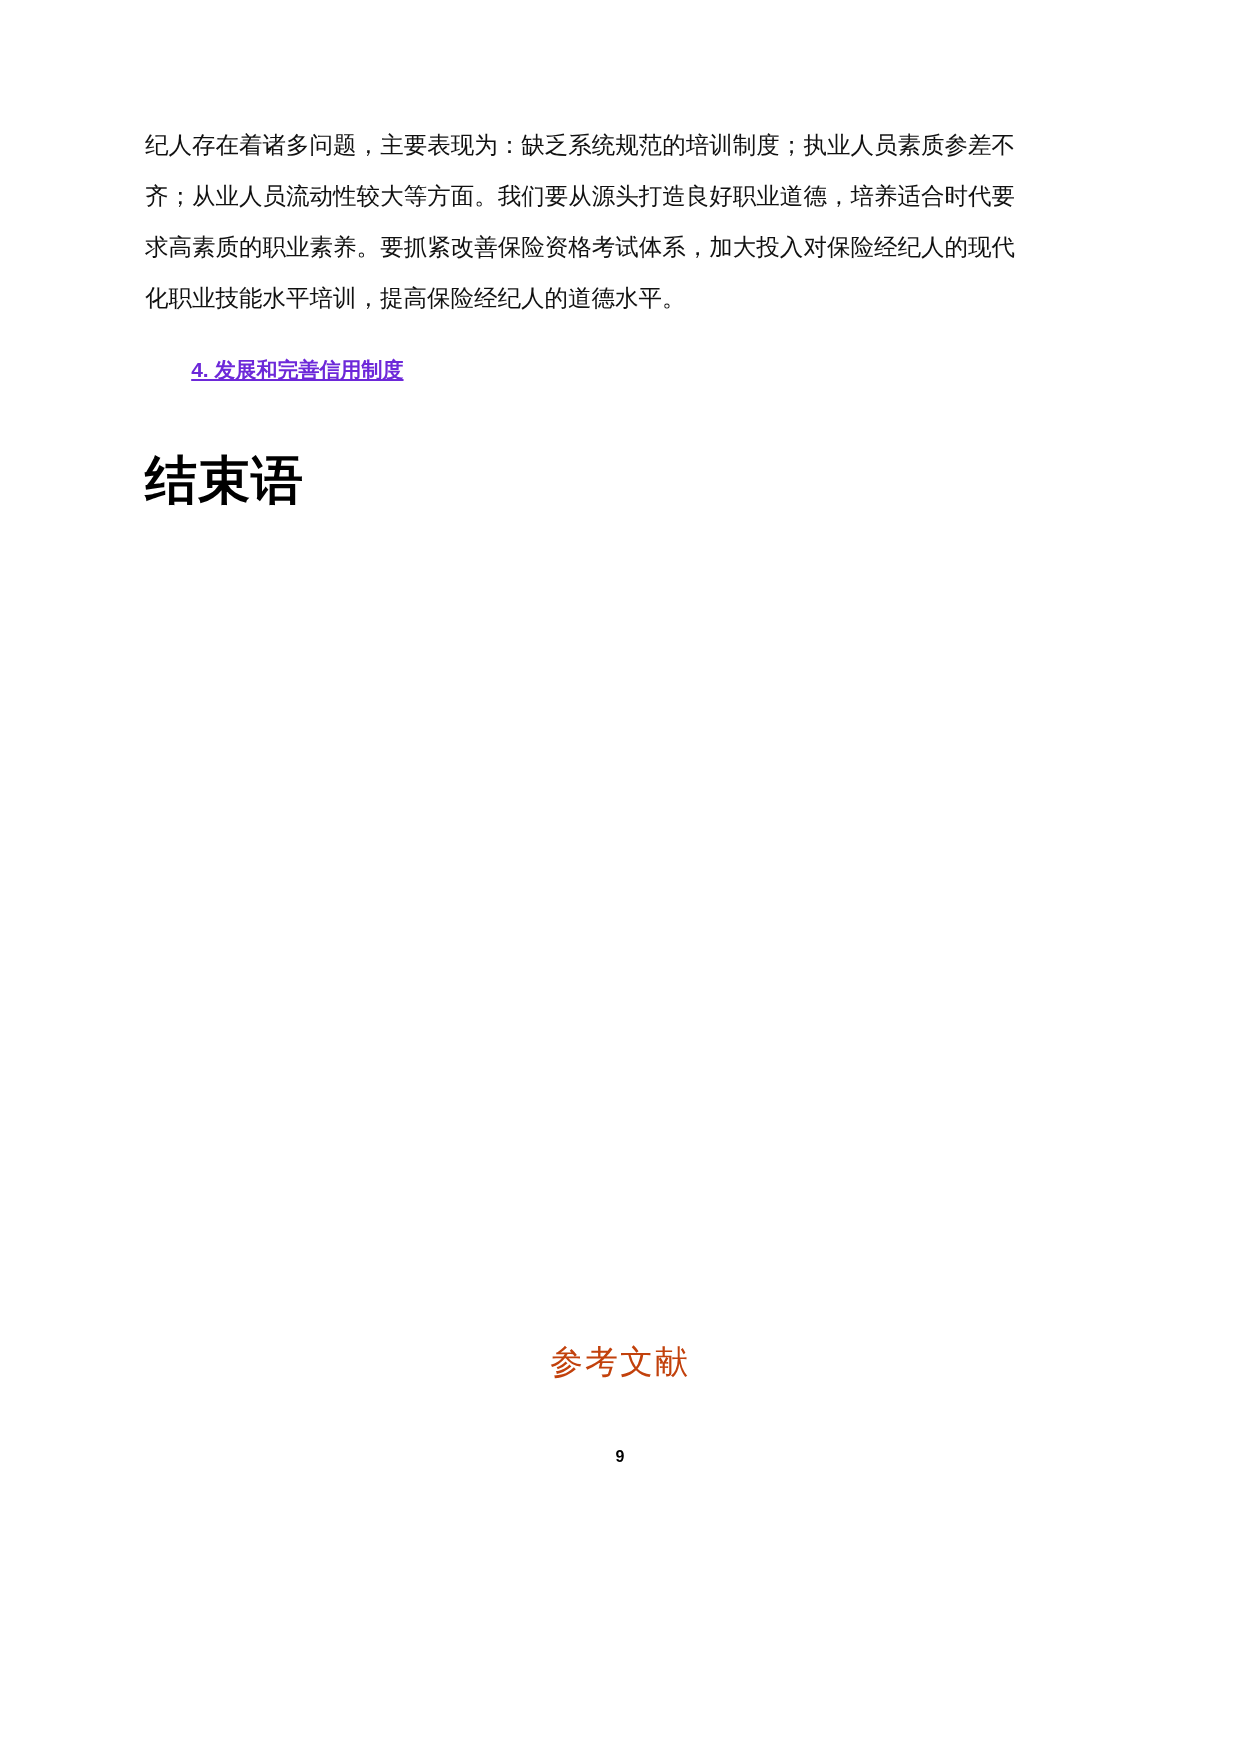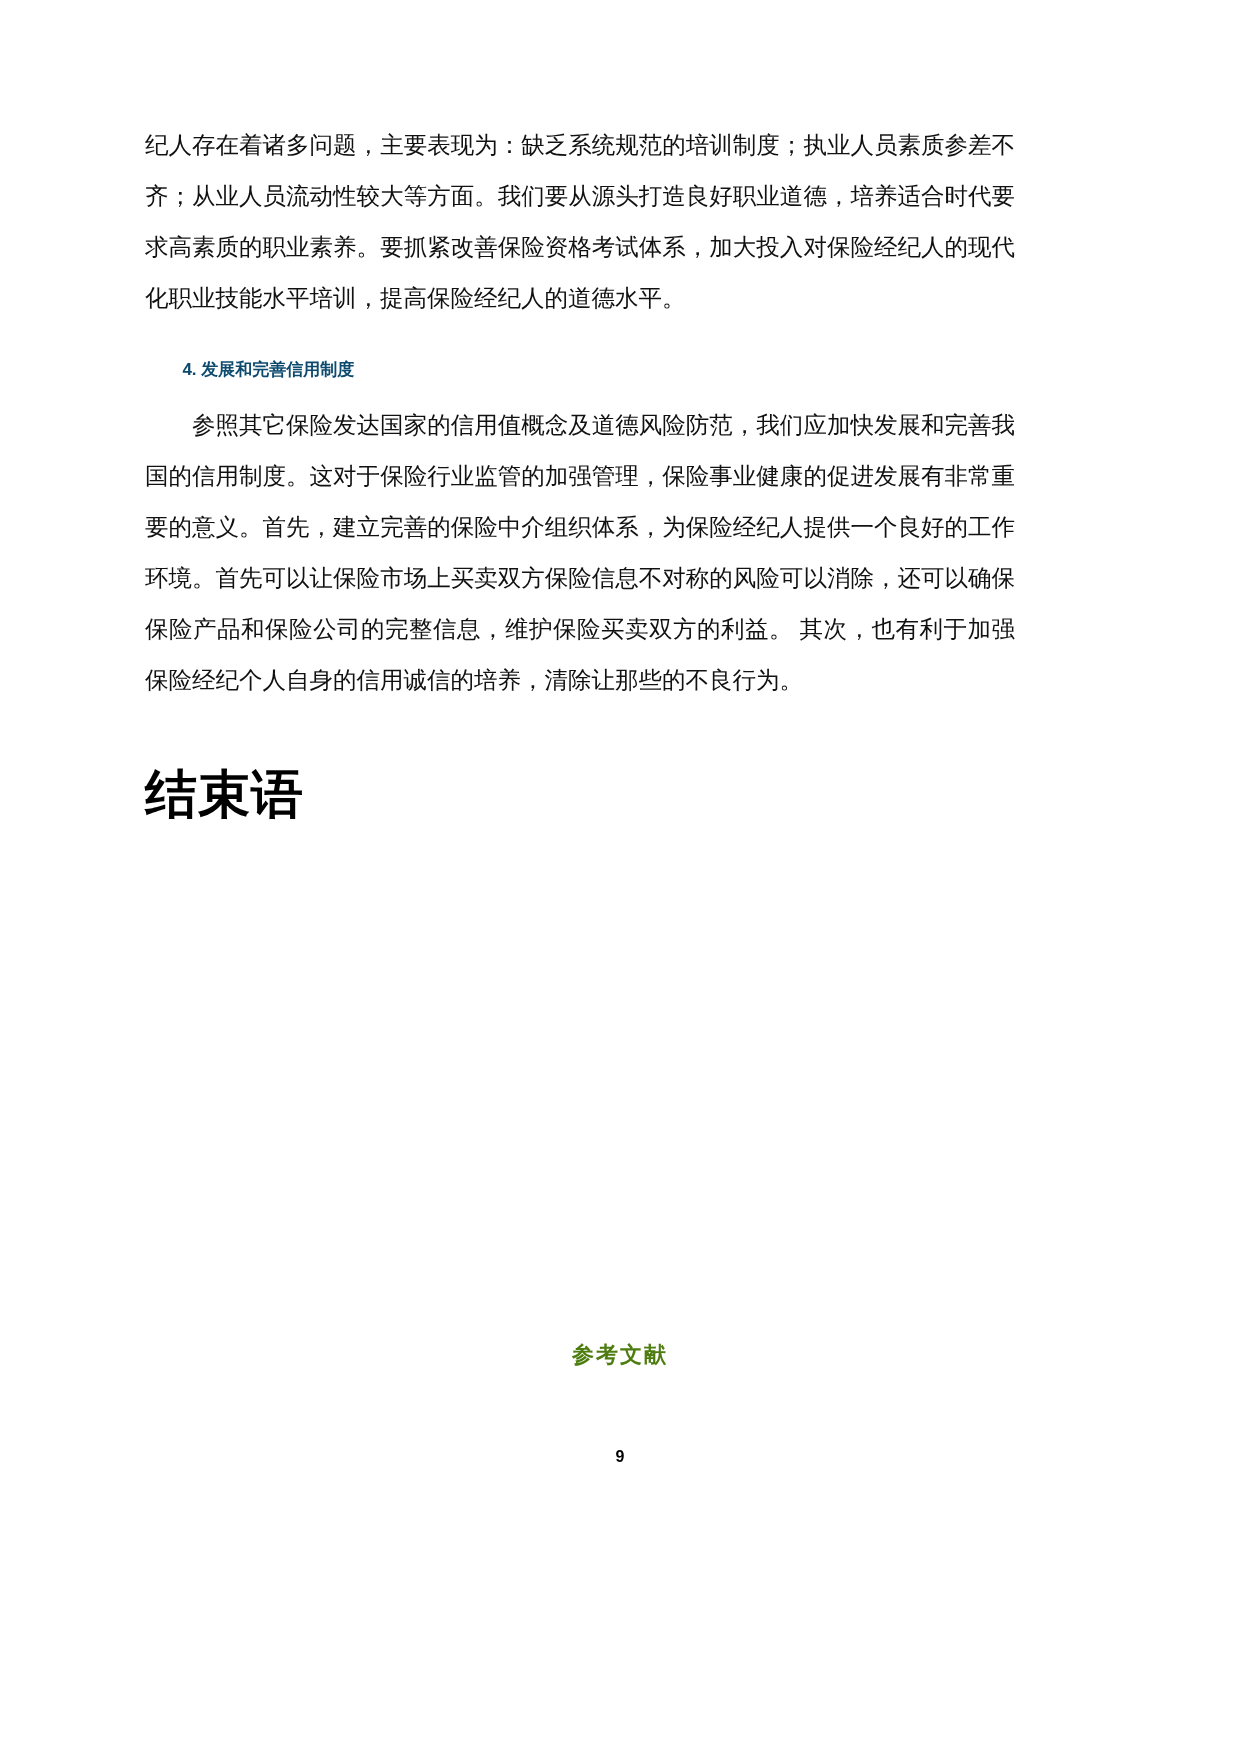--- a/index.html
+++ b/index.html
@@ -32,48 +32,49 @@
     text-justify: inter-ideograph;
     color: #111111;
   }
   p.indent {
     text-indent: 2em;
   }
   .sub-heading {
     margin: 24px 0 8px 0;
     font-family: "Liberation Sans", sans-serif;
     font-weight: bold;
-    font-size: 17px;
+    font-size: 21px;
     line-height: 44px;
     text-indent: 2.2em;
-    color: #0c4a6e;
+    color: #6d28d9;
+    text-decoration: underline;
   }
   .section-heading {
     margin: 62px 0 30px 0;
     font-family: "Liberation Sans", sans-serif;
     font-weight: bold;
     font-size: 52px;
     letter-spacing: 1px;
     line-height: 52px;
     color: #000000;
   }
   .gap-block {
     height: 26px;
   }
   .references-title {
     position: absolute;
     left: 0;
     right: 0;
     top: 1340px;
     text-align: center;
     font-family: "Liberation Sans", sans-serif;
-    font-weight: bold;
-    font-size: 22px;
+    font-weight: normal;
+    font-size: 33px;
     letter-spacing: 2px;
-    color: #4d7c0f;
+    color: #c2410c;
   }
   .page-number {
     position: absolute;
     left: 0;
     right: 0;
     top: 1448px;
     text-align: center;
     font-family: "Liberation Sans", sans-serif;
     font-weight: bold;
     font-size: 16px;
@@ -84,21 +85,20 @@
 <body>
 
 <div class="page">
 
   <div class="content">
 
     <p class="body-para">纪人存在着诸多问题，主要表现为：缺乏系统规范的培训制度；执业人员素质参差不齐；从业人员流动性较大等方面。我们要从源头打造良好职业道德，培养适合时代要求高素质的职业素养。要抓紧改善保险资格考试体系，加大投入对保险经纪人的现代化职业技能水平培训，提高保险经纪人的道德水平。</p>
 
     <h3 class="sub-heading">4. 发展和完善信用制度</h3>
 
-    <p class="body-para indent">参照其它保险发达国家的信用值概念及道德风险防范，我们应加快发展和完善我国的信用制度。这对于保险行业监管的加强管理，保险事业健康的促进发展有非常重要的意义。首先，建立完善的保险中介组织体系，为保险经纪人提供一个良好的工作环境。首先可以让保险市场上买卖双方保险信息不对称的风险可以消除，还可以确保保险产品和保险公司的完整信息，维护保险买卖双方的利益。 其次，也有利于加强保险经纪个人自身的信用诚信的培养，清除让那些的不良行为。</p>
 
     <h2 class="section-heading">结束语</h2>
 
     <div class="gap-block"></div>
 
 
   </div>
 
   <div class="references-title">参考文献</div>
 

